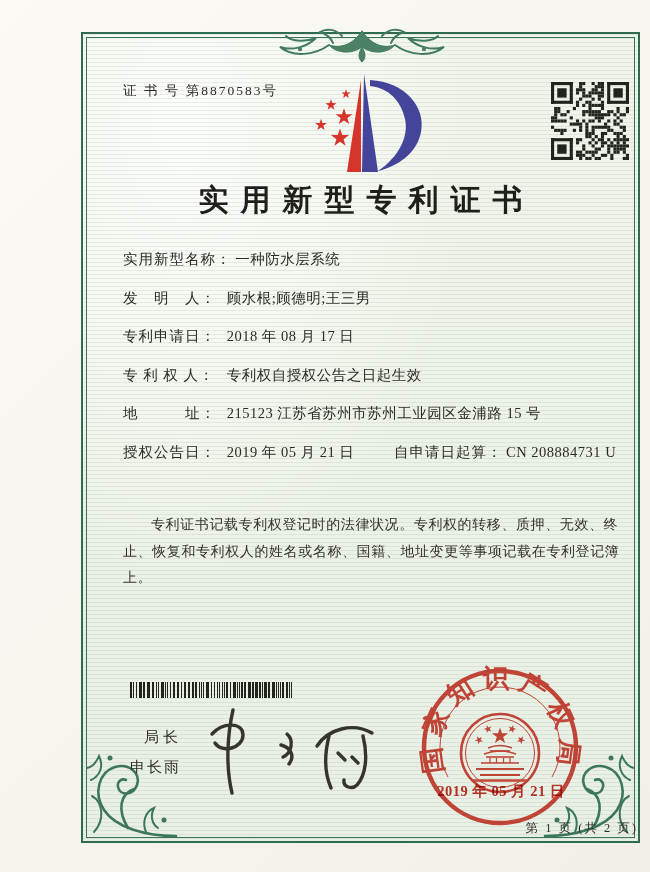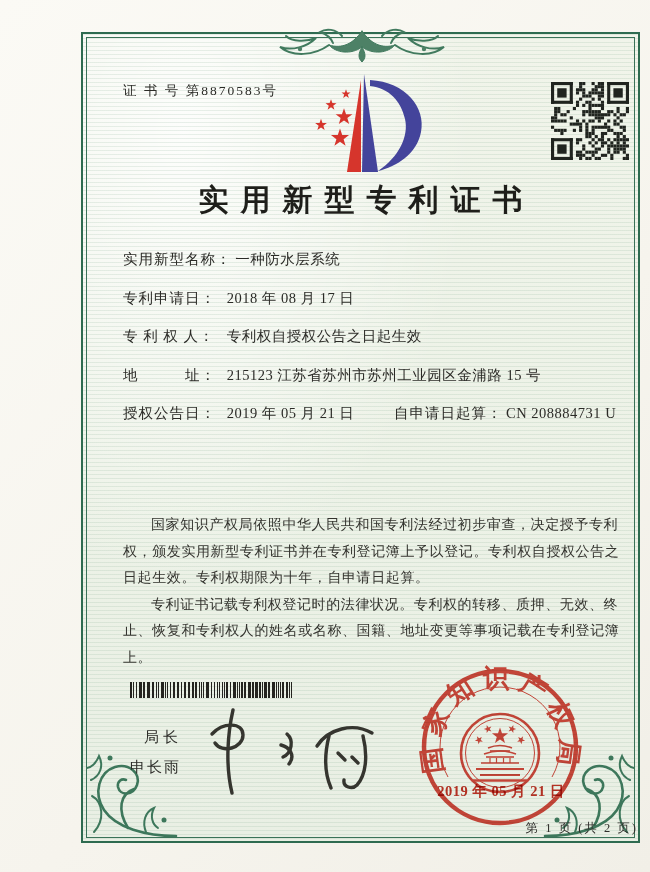--- a/index.html
+++ b/index.html
@@ -342,41 +342,44 @@
       </svg>
 
     <div class="title">实用新型专利证书</div>
 
     <div class="fields">
       <div class="field-row">
         <span class="flabel">实用新型名称：</span>
         <span class="fvalue">一种防水层系统</span>
       </div>
       <div class="field-row">
+        <span class="flabel">发　明　人：</span>
+        <span class="fvalue">顾水根;顾德明;王三男</span>
+      </div>
+      <div class="field-row">
         <span class="flabel">专利申请日：</span>
         <span class="fvalue">2018 年 08 月 17 日</span>
       </div>
       <div class="field-row">
         <span class="flabel">专 利 权 人：</span>
         <span class="fvalue">专利权自授权公告之日起生效</span>
       </div>
       <div class="field-row">
         <span class="flabel">地　　　址：</span>
         <span class="fvalue">215123 江苏省苏州市苏州工业园区金浦路 15 号</span>
       </div>
       <div class="field-row grant-row">
         <span class="flabel">授权公告日：</span>
         <span class="fvalue">2019 年 05 月 21 日</span>
         <span class="flabel flabel2">自申请日起算：</span>
         <span class="fvalue">CN 208884731 U</span>
       </div>
     </div>
 
     <div class="paras">
-      <p>国家知识产权局依照中华人民共和国专利法经过初步审查，决定授予专利权，颁发实用新型专利证书并在专利登记簿上予以登记。专利权自授权公告之日起生效。专利权期限为十年，自申请日起算。</p>
       <p>专利证书记载专利权登记时的法律状况。专利权的转移、质押、无效、终止、恢复和专利权人的姓名或名称、国籍、地址变更等事项记载在专利登记簿上。</p>
     </div>
 
     <svg class="barcode" id="barcode-svg" width="165" height="16" viewBox="0 0 165 16">
         <rect x="0" y="0" width="2" height="16" fill="#24241f"></rect>
         <rect x="3" y="0" width="1" height="16" fill="#24241f"></rect>
         <rect x="6" y="0" width="1" height="16" fill="#24241f"></rect>
         <rect x="9" y="0" width="3" height="16" fill="#24241f"></rect>
         <rect x="13" y="0" width="2" height="16" fill="#24241f"></rect>
         <rect x="17" y="0" width="3" height="16" fill="#24241f"></rect>

